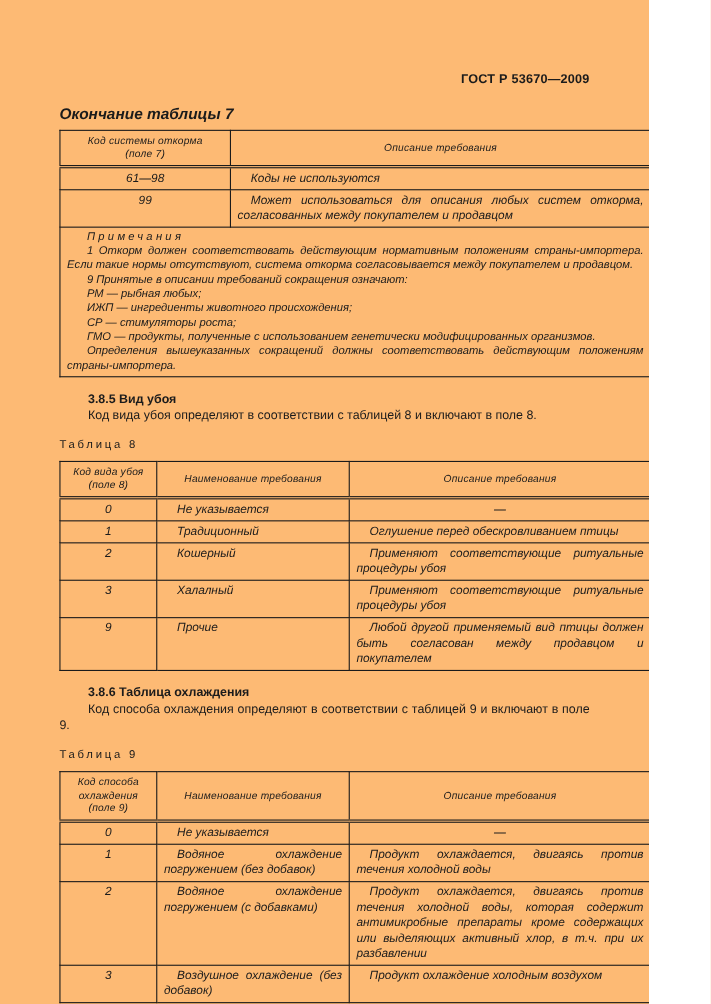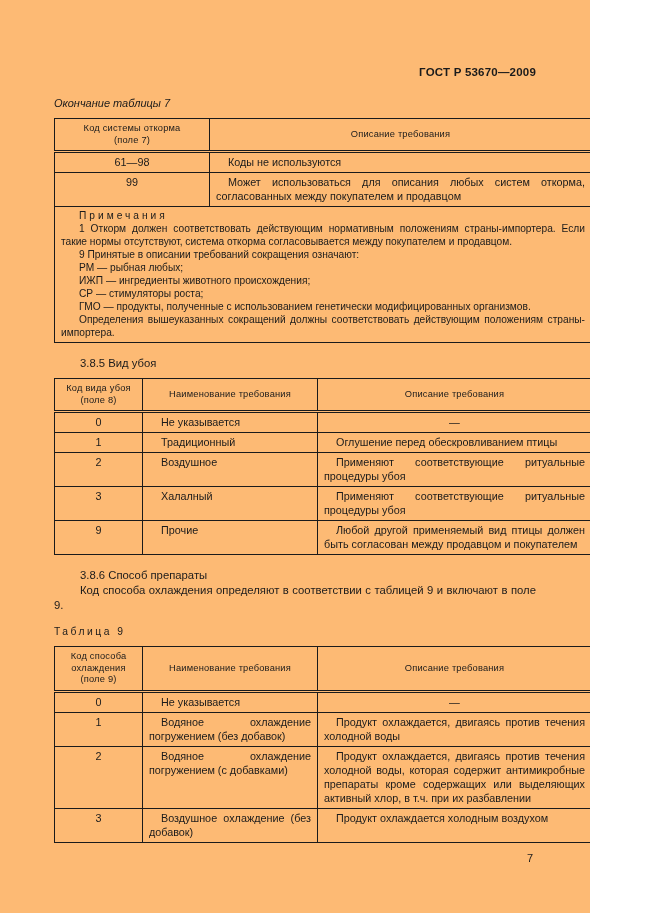--- a/index.html
+++ b/index.html
@@ -19,29 +19,31 @@
   }
   .std-header {
     text-align: right;
     font-size: 11.5px;
     font-weight: bold;
     letter-spacing: 0.2px;
     line-height: 12px;
   }
   .table-caption {
     margin-top: 19px;
-    font-size: 11px;
+    font-size: 14px;
     font-style: italic;
     line-height: 13px;
+    font-weight: bold;
   }
   table.gost {
     border-collapse: collapse;
     width: 538px;
     table-layout: fixed;
     margin-top: 8px;
+    font-style: italic;
   }
   table.gost { border: 1.5px solid #1b1b1b; }
   table.gost th, table.gost td { border: 1px solid #1b1b1b; }
   table.gost thead th {
     font-size: 9.3px;
     font-weight: normal;
     line-height: 11.5px;
     text-align: center;
     vertical-align: middle;
     padding: 4px 4px;
@@ -68,21 +70,21 @@
   p.note {
     margin: 0;
     font-size: 10.2px;
     line-height: 13px;
     text-indent: 18px;
     text-align: justify;
   }
   .section-heading {
     margin: 13px 0 0 0;
     font-size: 11.3px;
-    font-weight: normal;
+    font-weight: bold;
     line-height: 14px;
     text-indent: 26px;
   }
   .section-body {
     margin: 1px 0 0 0;
     font-size: 11.3px;
     line-height: 15px;
     text-indent: 26px;
     text-align: justify;
   }
@@ -143,21 +145,23 @@
           <p class="note">ИЖП — ингредиенты животного происхождения;</p>
           <p class="note">СР — стимуляторы роста;</p>
           <p class="note">ГМО — продукты, полученные с использованием генетически модифицированных организмов.</p>
           <p class="note">Определения вышеуказанных сокращений должны соответствовать действующим положениям страны-импортера.</p>
         </td>
       </tr>
     </tbody>
   </table>
 
   <p class="section-heading">3.8.5 Вид убоя</p>
-
+  <p class="section-body">Код вида убоя определяют в соответствии с таблицей 8 и включают в поле 8.</p>
+
+  <div class="table-label">Таблица 8</div>
 
   <table class="gost">
     <colgroup>
         <col class="k-code">
         <col class="k-name">
         <col>
       </colgroup>
     <thead>
       <tr>
         <th>
@@ -174,37 +178,37 @@
         <td class="p">Не указывается</td>
         <td class="c">—</td>
       </tr>
       <tr>
         <td class="c">1</td>
         <td class="p">Традиционный</td>
         <td class="p">Оглушение перед обескровливанием птицы</td>
       </tr>
       <tr>
         <td class="c">2</td>
-        <td class="p">Воздушное</td>
+        <td class="p">Кошерный</td>
         <td class="p">Применяют соответствующие ритуальные процедуры убоя</td>
       </tr>
       <tr>
         <td class="c">3</td>
         <td class="p">Халалный</td>
         <td class="p">Применяют соответствующие ритуальные процедуры убоя</td>
       </tr>
       <tr>
         <td class="c">9</td>
         <td class="p">Прочие</td>
         <td class="p">Любой другой применяемый вид птицы должен быть согласован между продавцом и покупателем</td>
       </tr>
     </tbody>
   </table>
 
-  <p class="section-heading">3.8.6 Способ препараты</p>
+  <p class="section-heading">3.8.6 Таблица охлаждения</p>
   <p class="section-body">Код способа охлаждения определяют в соответствии с таблицей 9 и включают в поле 9.</p>
 
   <div class="table-label">Таблица 9</div>
 
   <table class="gost">
     <colgroup>
         <col class="k-code">
         <col class="k-name">
         <col>
       </colgroup>
@@ -231,20 +235,20 @@
         <td class="p">Продукт охлаждается, двигаясь против течения холодной воды</td>
       </tr>
       <tr>
         <td class="c">2</td>
         <td class="p">Водяное охлаждение погружением (с добавками)</td>
         <td class="p">Продукт охлаждается, двигаясь против течения холодной воды, которая содержит антимикробные препараты кроме содержащих или выделяющих активный хлор, в т.ч. при их разбавлении</td>
       </tr>
       <tr>
         <td class="c">3</td>
         <td class="p">Воздушное охлаждение (без добавок)</td>
-        <td class="p">Продукт охлаждается холодным воздухом</td>
+        <td class="p">Продукт охлаждение холодным воздухом</td>
       </tr>
     </tbody>
   </table>
 
   <div class="page-number">7</div>
 
 </div>
 
 </body></html>

